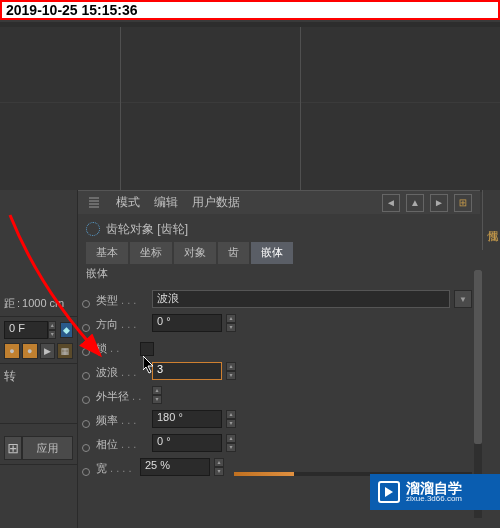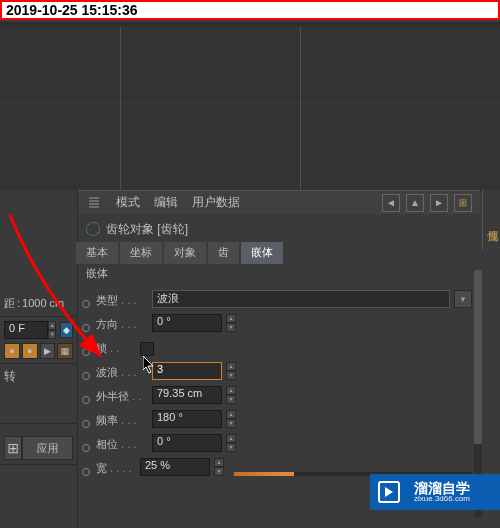--- a/index.html
+++ b/index.html
@@ -16,21 +16,21 @@
   .menu-hash { width: 16px; height: 16px; display: flex; align-items: center; justify-content: center; }
   .menu-item { color: #bfbfbf; cursor: pointer; }
   .menu-icons-right { margin-left: auto; display: flex; gap: 6px; }
   .icon-btn { width: 18px; height: 18px; border: 1px solid #666; display: flex; align-items: center; justify-content: center; font-size: 10px; color: #aaa; cursor: pointer; }
 
   .right-tab { position: absolute; right: 0; top: 190px; width: 18px; height: 60px; background: #3a3a3a; color: #c69a4a; writing-mode: vertical-rl; text-align: center; font-size: 11px; padding-top: 4px; border-left: 1px solid #555; }
 
   .object-header { position: absolute; top: 216px; left: 78px; right: 20px; height: 26px; display: flex; align-items: center; gap: 6px; padding: 0 8px; }
   .gear-icon-circle { width: 14px; height: 14px; border: 1.5px dotted #5aa0d0; border-radius: 50%; }
 
-  .tabs-row { position: absolute; top: 242px; left: 76px; right: 24px; height: 22px; display: flex; gap: 2px; }
+  .tabs-row { position: absolute; top: 242px; left: 86px; right: 24px; height: 22px; display: flex; gap: 2px; }
   .tab { padding: 3px 10px; background: #4a4a4a; color: #bfbfbf; cursor: pointer; font-size: 11px; }
   .tab.active { background: #5a5e66; color: #fff; }
 
   .section-label { position: absolute; top: 266px; left: 86px; font-size: 11px; color: #bfbfbf; }
 
   .params-panel { position: absolute; top: 284px; left: 82px; right: 28px; bottom: 0; }
   .param-row { display: flex; align-items: flex-end; height: 24px; gap: 4px; }
   .bullet { width: 8px; height: 8px; border: 1px solid #888; border-radius: 50%; margin-right: 2px; }
   .param-label { width: 52px; color: #bfbfbf; font-size: 11px; white-space: nowrap; }
   .param-dots { color: #888; margin-right: 4px; }
@@ -51,21 +51,21 @@
   .left-section { padding: 4px; border-bottom: 1px solid #2a2a2a; }
   .dist-row { display: flex; align-items: center; height: 18px; font-size: 11px; }
   .icon-strip { display: flex; gap: 2px; margin-top: 4px; }
   .tiny-icon { width: 16px; height: 16px; background: #4a4a4a; border: 1px solid #2a2a2a; display: flex; align-items: center; justify-content: center; font-size: 9px; }
   .btn-row { display: flex; gap: 0; margin-top: 8px; }
   .left-btn { flex: 1; height: 24px; background: #4a4a4a; border: 1px solid #2a2a2a; color: #bfbfbf; font-size: 11px; display: flex; align-items: center; justify-content: center; cursor: pointer; }
 
   .arrow-svg { position: absolute; top: 210px; left: 0; width: 120px; height: 160px; z-index: 50; pointer-events: none; }
   .cursor-svg { position: absolute; top: 356px; left: 143px; z-index: 60; pointer-events: none; }
 
-  .watermark { position: absolute; right: 0; bottom: 18px; width: 130px; height: 36px; background: #0a5db0; display: flex; align-items: center; gap: 14px; padding: 0 8px; z-index: 200; }
+  .watermark { position: absolute; right: 0; bottom: 18px; width: 130px; height: 36px; background: #0a5db0; display: flex; align-items: center; gap: 6px; padding: 0 8px; z-index: 200; }
   .wm-icon { width: 22px; height: 22px; border: 2px solid #fff; border-radius: 3px; position: relative; }
   .wm-icon::after { content: ""; position: absolute; left: 5px; top: 4px; border-left: 8px solid #fff; border-top: 5px solid transparent; border-bottom: 5px solid transparent; }
   .wm-text { color: #fff; display: flex; flex-direction: column; line-height: 1; }
   .wm-cn { font-size: 14px; font-weight: bold; }
   .wm-url { font-size: 8px; opacity: .9; }
 
   .scrollbar { position: absolute; right: 18px; top: 270px; bottom: 10px; width: 8px; background: #2f2f2f; }
   .scrollbar-thumb { position: absolute; top: 0; width: 100%; height: 70%; background: #555; border-radius: 2px; }
 </style>
 </head>
@@ -189,21 +189,20 @@
     <div class="param-input num highlight"><span>3</span></div>
     <div class="spinner">
         <div>▴</div>
         <div>▾</div>
       </div>
   </div>
 
   <div class="param-row">
     <div class="bullet"></div>
     <span class="param-label"><span>外半径</span><span class="param-dots"> . .</span></span>
-    <div class="param-input num"><span>79.35 cm</span></div>
     <div class="spinner">
         <div>▴</div>
         <div>▾</div>
       </div>
   </div>
 
 
   <div class="param-row">
     <div class="bullet"></div>
     <span class="param-label"><span>频率</span> <span class="param-dots">. . .</span></span>

